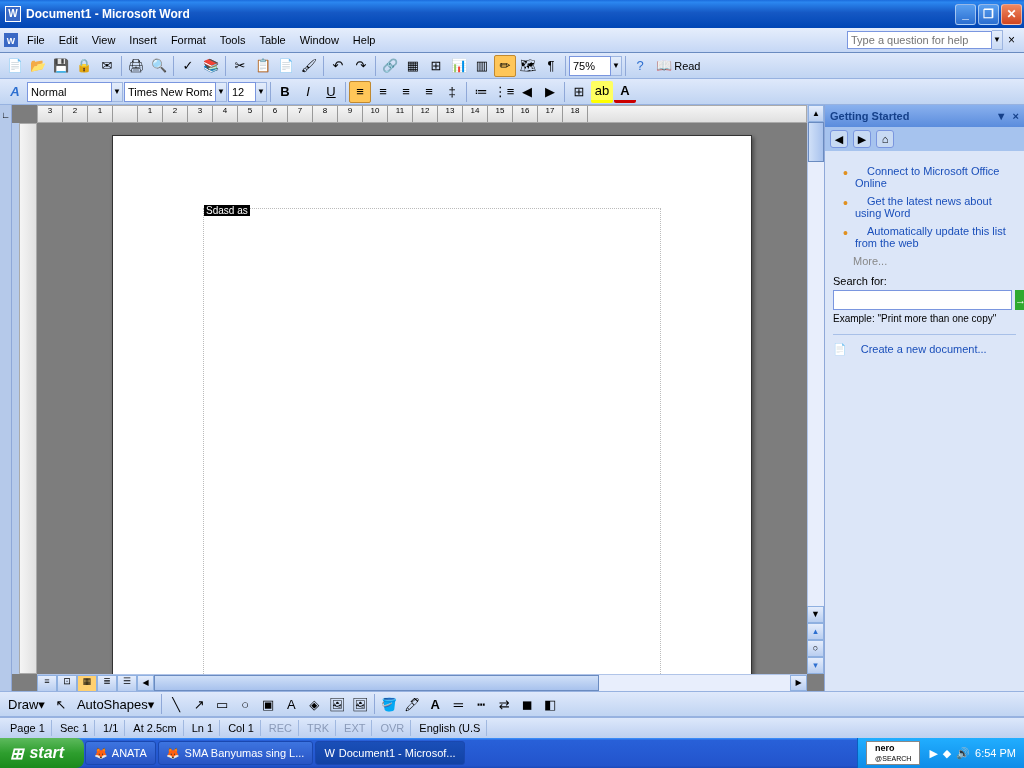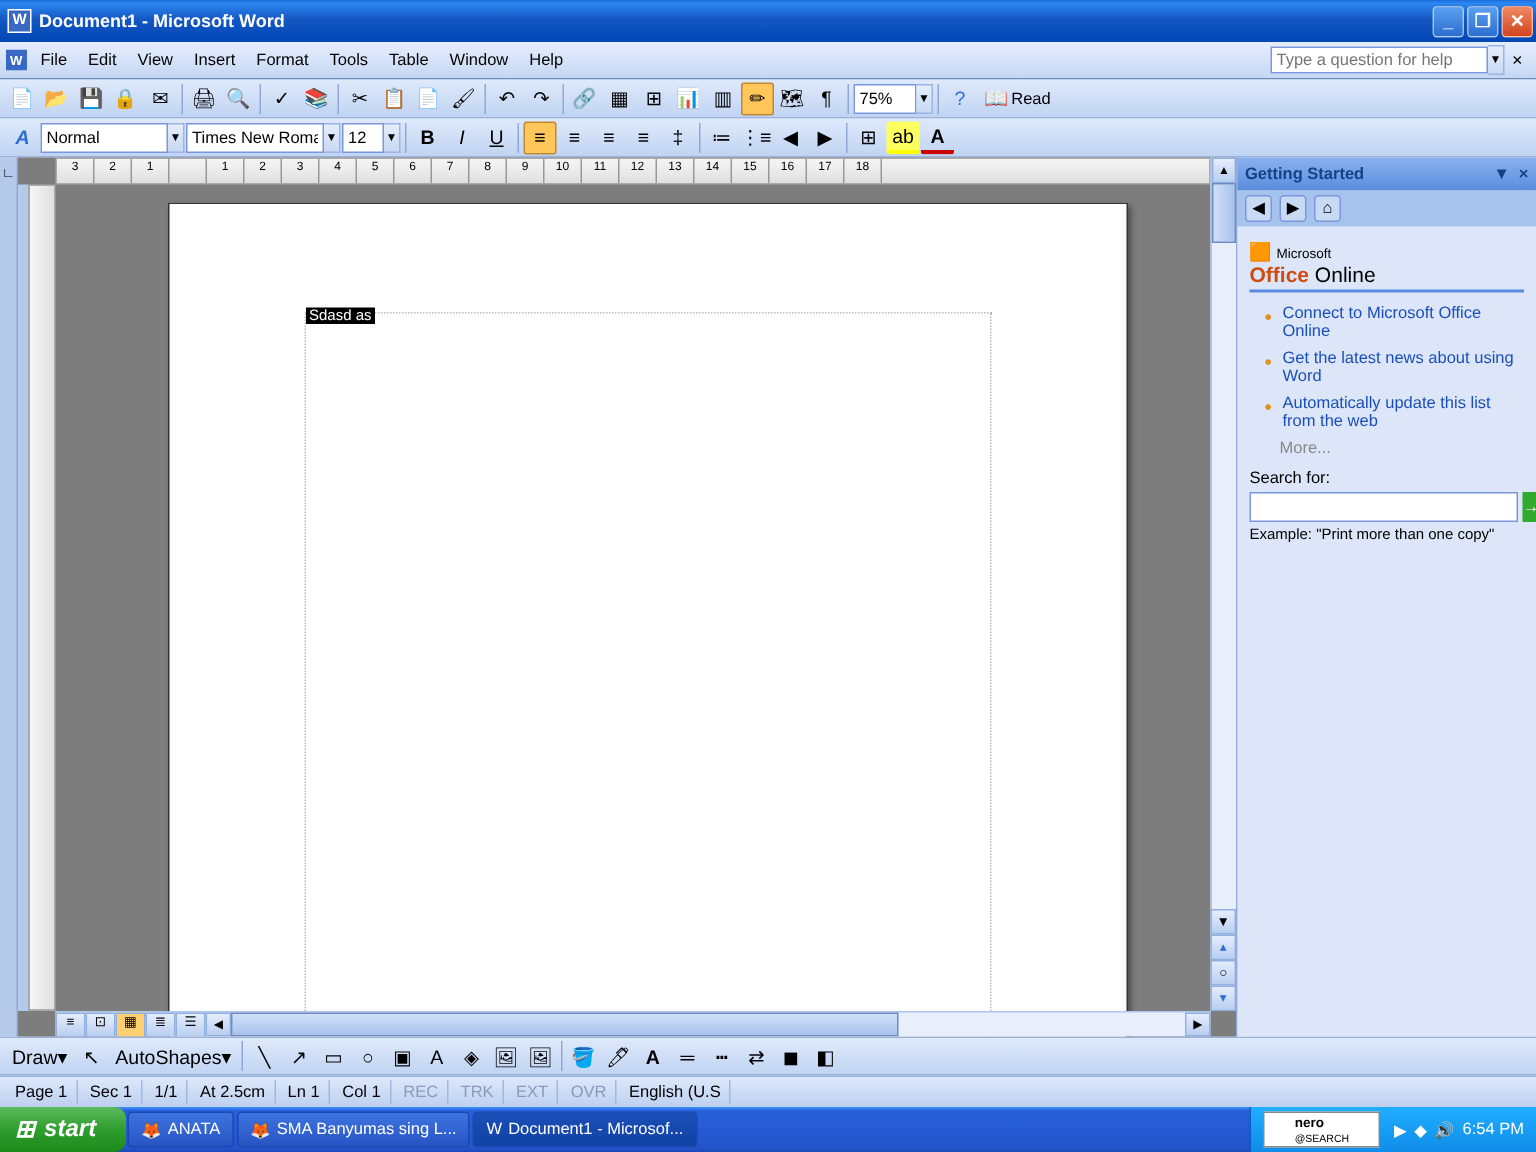--- a/index.html
+++ b/index.html
@@ -59,21 +59,21 @@
 .taskpane .tphdr .sp { flex:1; }
 .taskpane .tpnav { height: 24px; background:#a6c3ee; display:flex; align-items:center; padding:0 5px; gap:5px; }
 .taskpane .tpnav .nbtn { width:18px; height:18px; background:#c8daf3; border:1px solid #7a96df; border-radius:3px; text-align:center; font-size:11px; line-height:16px; }
 .taskpane .tpbody { flex:1; background:#dce6f8; padding:8px; overflow:hidden; }
 .ooheader { margin-bottom:8px; }
 .oologo { font-size:14px; }
 .oologo b { color:#d04b10; font-weight:bold; }
 .tasklist { margin:6px 0 0 12px; }
 .tasklist li { list-style:none; margin-bottom:6px; padding-left:10px; position:relative; }
 .tasklist li::before { content:"•"; position:absolute; left:-2px; color:#e09020; font-size:14px; }
-.tasklist li a { color:#1a4fba; text-decoration:none; }
+.tasklist li a { color:#1a4fba; text-decoration:none;margin-left:12px; }
 .srchlbl { margin-top:8px; }
 .srchrow { display:flex; margin-top:3px; gap:3px; }
 .srchrow input { flex:1; height:20px; border:1px solid #7a96df; }
 .srchrow .go { width:20px; height:20px; background:#2faa2f; color:white; text-align:center; line-height:20px; font-weight:bold; }
 .examp { font-size:10px; margin-top:3px; }
 .opensec { margin-top:10px; border-top:1px solid #a8c0e8; padding-top:6px; }
 .opensec .oh { color:#1a4fba; font-size:13px; font-weight:bold; margin-bottom:6px; }
 .opensec .olink { color:#1a4fba; margin:3px 0 3px 14px; display:block; text-decoration:none; }
 .opensec .more { color:#1a4fba; margin:3px 0 3px 0; }
 .createdoc { margin-top:10px; border-top:1px solid #a8c0e8; padding-top:8px; }
@@ -87,21 +87,21 @@
 .statusbar .scell { padding: 0 6px; border-right: 1px solid #a0b8e0; height:16px; line-height:16px; }
 .statusbar .scell.dim { color:#8a9ab8; }
 
 
 .taskbar { height: 30px; background: linear-gradient(to bottom, #3d95ff 0%, #2860d8 8%, #2354cc 92%, #1c48b8 100%); display: flex; align-items: center; }
 .startbtn { height: 30px; padding: 0 20px 0 10px; background: linear-gradient(to bottom, #5dba5d 0%, #2e9e2e 50%, #1b8a1b 100%); color: white; font-style: italic; font-weight: bold; font-size: 16px; display:flex; align-items:center; border-radius: 0 8px 8px 0; }
 .startbtn .win { margin-right: 6px; }
 .taskitem { height: 24px; margin: 0 1px; padding: 0 8px; background: linear-gradient(to bottom, #3d74e0, #2854c4); border: 1px solid #1a48b0; border-radius: 3px; color: white; font-size: 11px; display:flex; align-items:center; max-width:156px; overflow:hidden; white-space:nowrap; }
 .taskitem.active { background: linear-gradient(to bottom, #1a4fb8, #1242a4); }
 .tray { margin-left: auto; height: 30px; background: linear-gradient(to bottom, #21aeff, #0f8ce8); display:flex; align-items:center; padding: 0 8px; gap:5px; color:white; font-size:11px; border-left:1px solid #0a5fc0; }
-.nero { background:white; color:black; padding:1px 20px; font-size:9px; margin-right:4px; border:1px solid #888; }
+.nero { background:white; color:black; padding:1px 8px; font-size:9px; margin-right:4px; border:1px solid #888; }
 
 .viewbtns { display:flex; height:17px; }
 .viewbtns .vb { width:20px; background: linear-gradient(to bottom,#e5edfc,#b9cef0); border:1px solid #8fb0e0; font-size:9px; text-align:center; }
 .viewbtns .vb.act { background:#ffd070; }
 </style>
 </head>
 <body>
 
 <div class="titlebar">
   <div class="app-icon">W</div>
@@ -285,37 +285,35 @@
       <span class="sp"></span>
       <span style="margin-right:6px">▼</span>
       <span>×</span>
     </div>
     <div class="tpnav">
       <div class="nbtn">◀</div>
       <div class="nbtn">▶</div>
       <div class="nbtn">⌂</div>
     </div>
     <div class="tpbody">
-      <div class="ooheader">
-        <span style="font-size:12px">🟧</span>
-        <span class="oologo"><span style="font-size:9px">Microsoft</span><br><b>Office</b> Online</span>
-        <div style="height:2px;background:#5a8cdd;margin-top:2px"></div>
-      </div>
       <ul class="tasklist">
         <li><a href="#">Connect to Microsoft Office Online</a></li>
         <li><a href="#">Get the latest news about using Word</a></li>
         <li><a href="#">Automatically update this list from the web</a></li>
       </ul>
       <div style="margin:4px 0 0 20px;color:#888">More...</div>
       <div class="srchlbl">Search for:</div>
       <div class="srchrow">
         <input style="">
         <div class="go">→</div>
       </div>
       <div class="examp">Example:  "Print more than one copy"</div>
+      <div class="createdoc">
+        <span>📄</span><a href="#">Create a new document...</a>
+      </div>
     </div>
   </div>
 </div>
 
 <div class="drawbar">
   <div class="tbtn" style="width:auto;padding:0 4px"><span>Draw</span> ▾</div>
   <div class="tbtn">↖</div>
   <div class="tbtn" style="width:auto;padding:12px 4px"><span>AutoShapes</span> ▾</div>
   <div class="tsep"></div>
   <div class="tbtn">╲</div>

